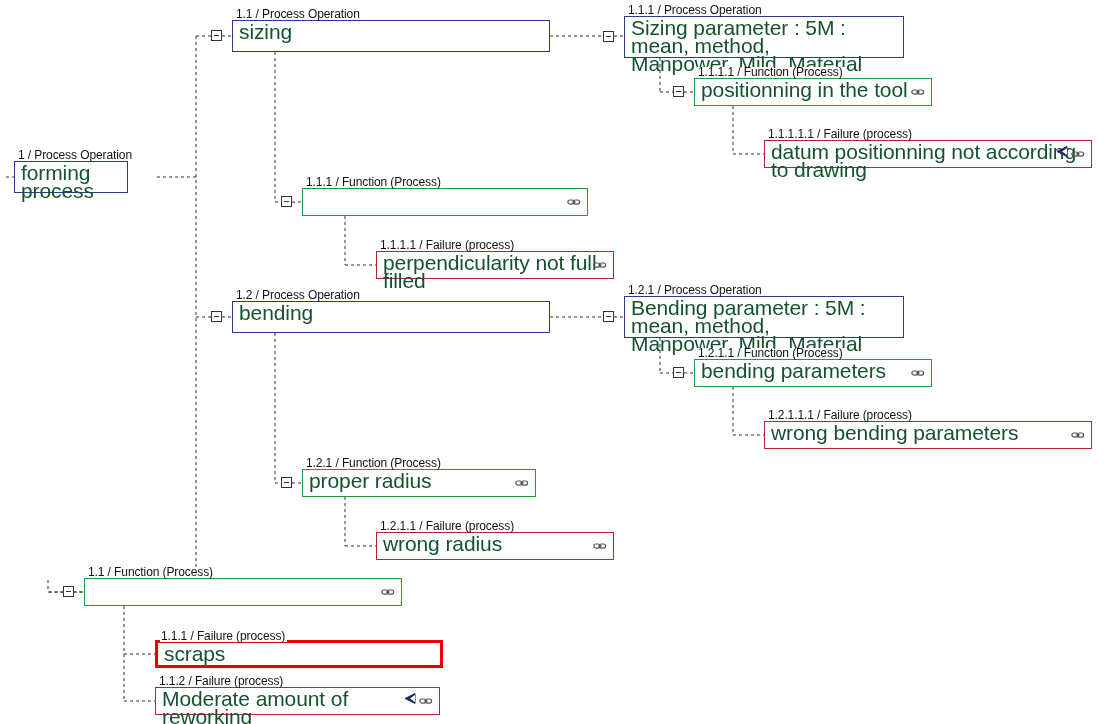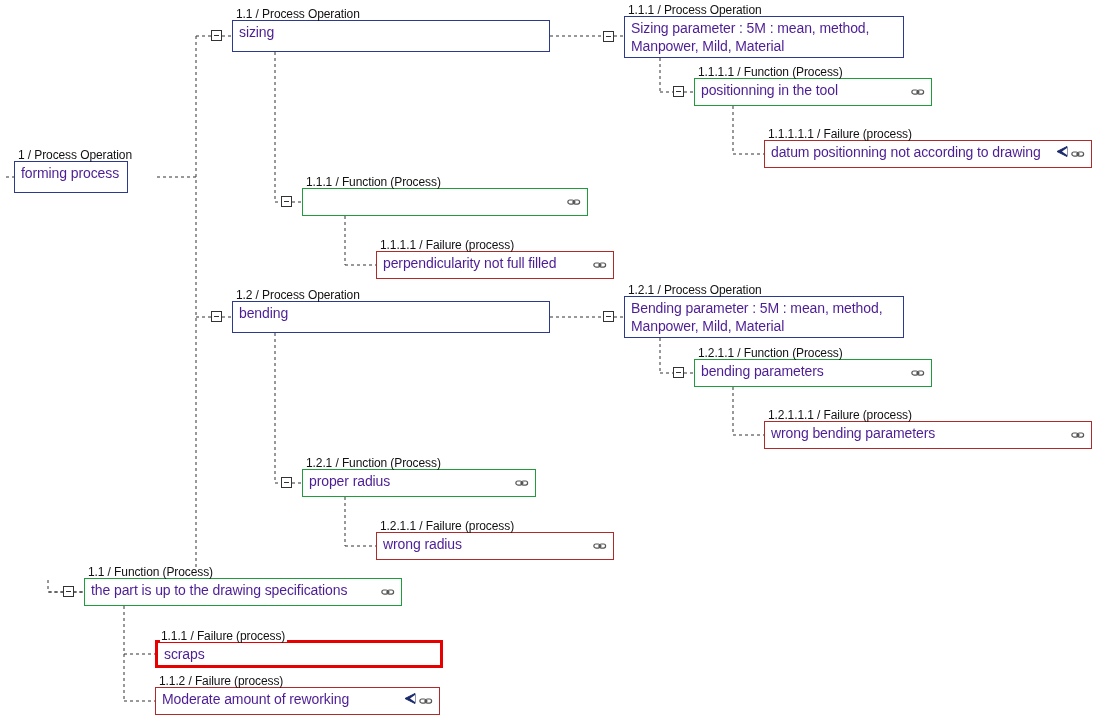--- a/index.html
+++ b/index.html
@@ -38,23 +38,23 @@
     left: 2px;
     top: -12px;
     font-size: 12px;
     line-height: 11px;
     white-space: nowrap;
     background: #ffffff;
     padding: 0 2px 0 1px;
     letter-spacing: -0.1px;
   }
   .node .title {
-    font-size: 14px;
+    font-size: 21px;
     line-height: 18px;
-    color: #4c1d95;
+    color: #14532d;
     padding: 2px 6px 0 6px;
     white-space: pre-line;
     letter-spacing: -0.1px;
   }
   
   .n-process {
     border: 1px solid #2b3a8f;
   }
   .n-process .label { color: #111111; }
   
@@ -295,21 +295,20 @@
             <g fill="none" stroke="#555" stroke-width="1.4">
               <rect x="1" y="3.2" width="7" height="4.6" rx="2.3"></rect>
               <rect x="7.4" y="3.2" width="7" height="4.6" rx="2.3"></rect>
             </g>
             <rect x="6.2" y="4.4" width="3.4" height="2.2" fill="#555"></rect>
           </svg></span>
       </div>
       <div class="toggle" style="left: 63px; top: 586px;"></div>
       <div class="node n-function" style="left: 84px; top: 578px; width: 318px; height: 28px;">
         <div class="label">1.1 / Function (Process)</div>
-        <div class="title">the part is up to the drawing specifications</div>
         <span class="link-icon" style="right: 6px; top: 4px;"><svg viewBox="0 0 16 11" width="14" height="10" xmlns="http://www.w3.org/2000/svg">
             <g fill="none" stroke="#555" stroke-width="1.4">
               <rect x="1" y="3.2" width="7" height="4.6" rx="2.3"></rect>
               <rect x="7.4" y="3.2" width="7" height="4.6" rx="2.3"></rect>
             </g>
             <rect x="6.2" y="4.4" width="3.4" height="2.2" fill="#555"></rect>
           </svg></span>
       </div>
       <div class="node n-failure selected" style="left: 155px; top: 640px; width: 288px; height: 28px;">
         <div class="label">1.1.1 / Failure (process)</div>

